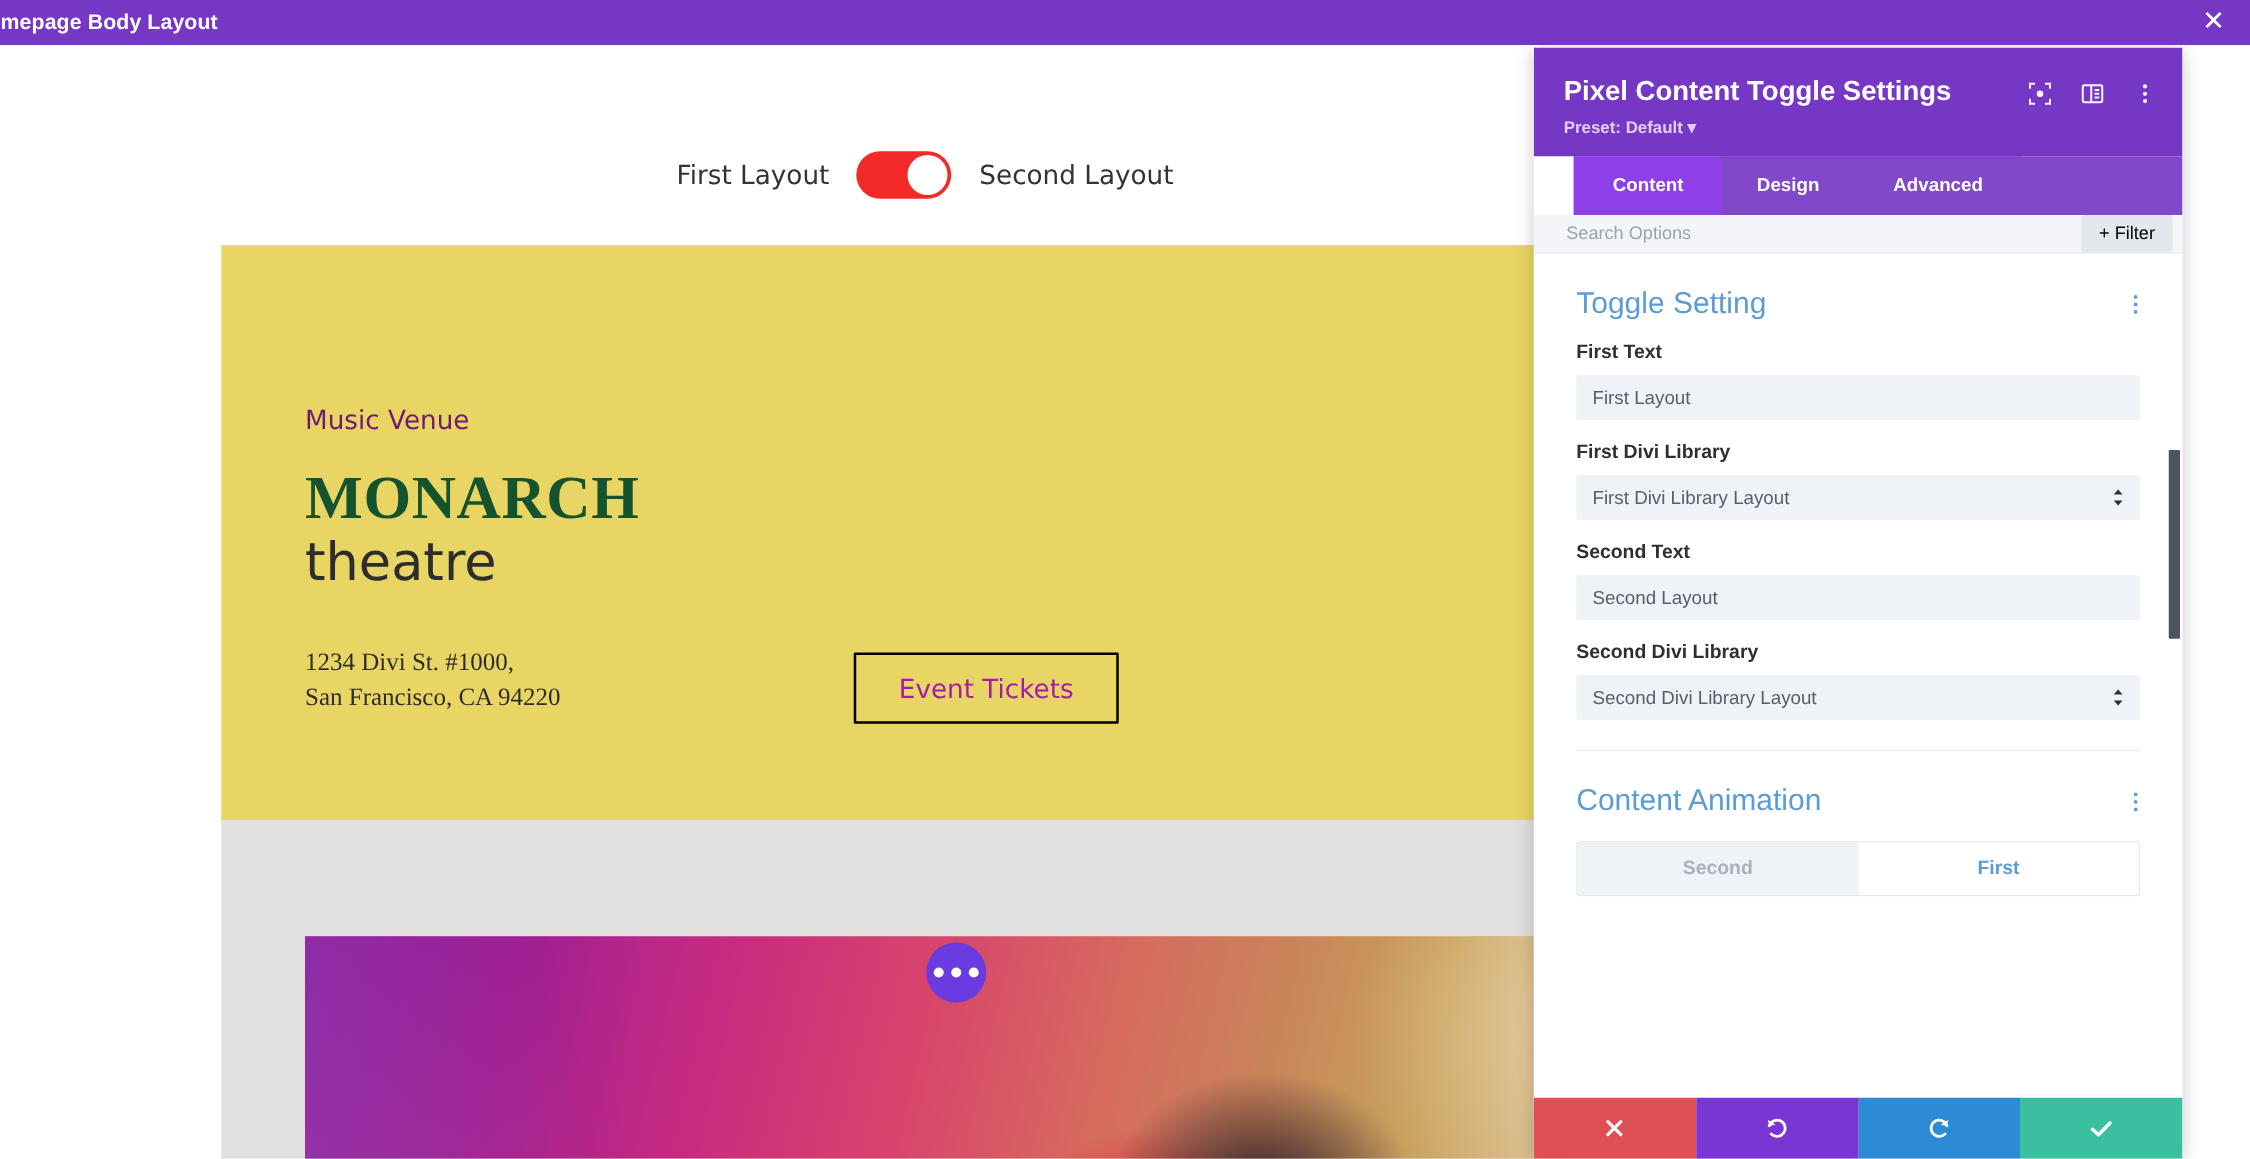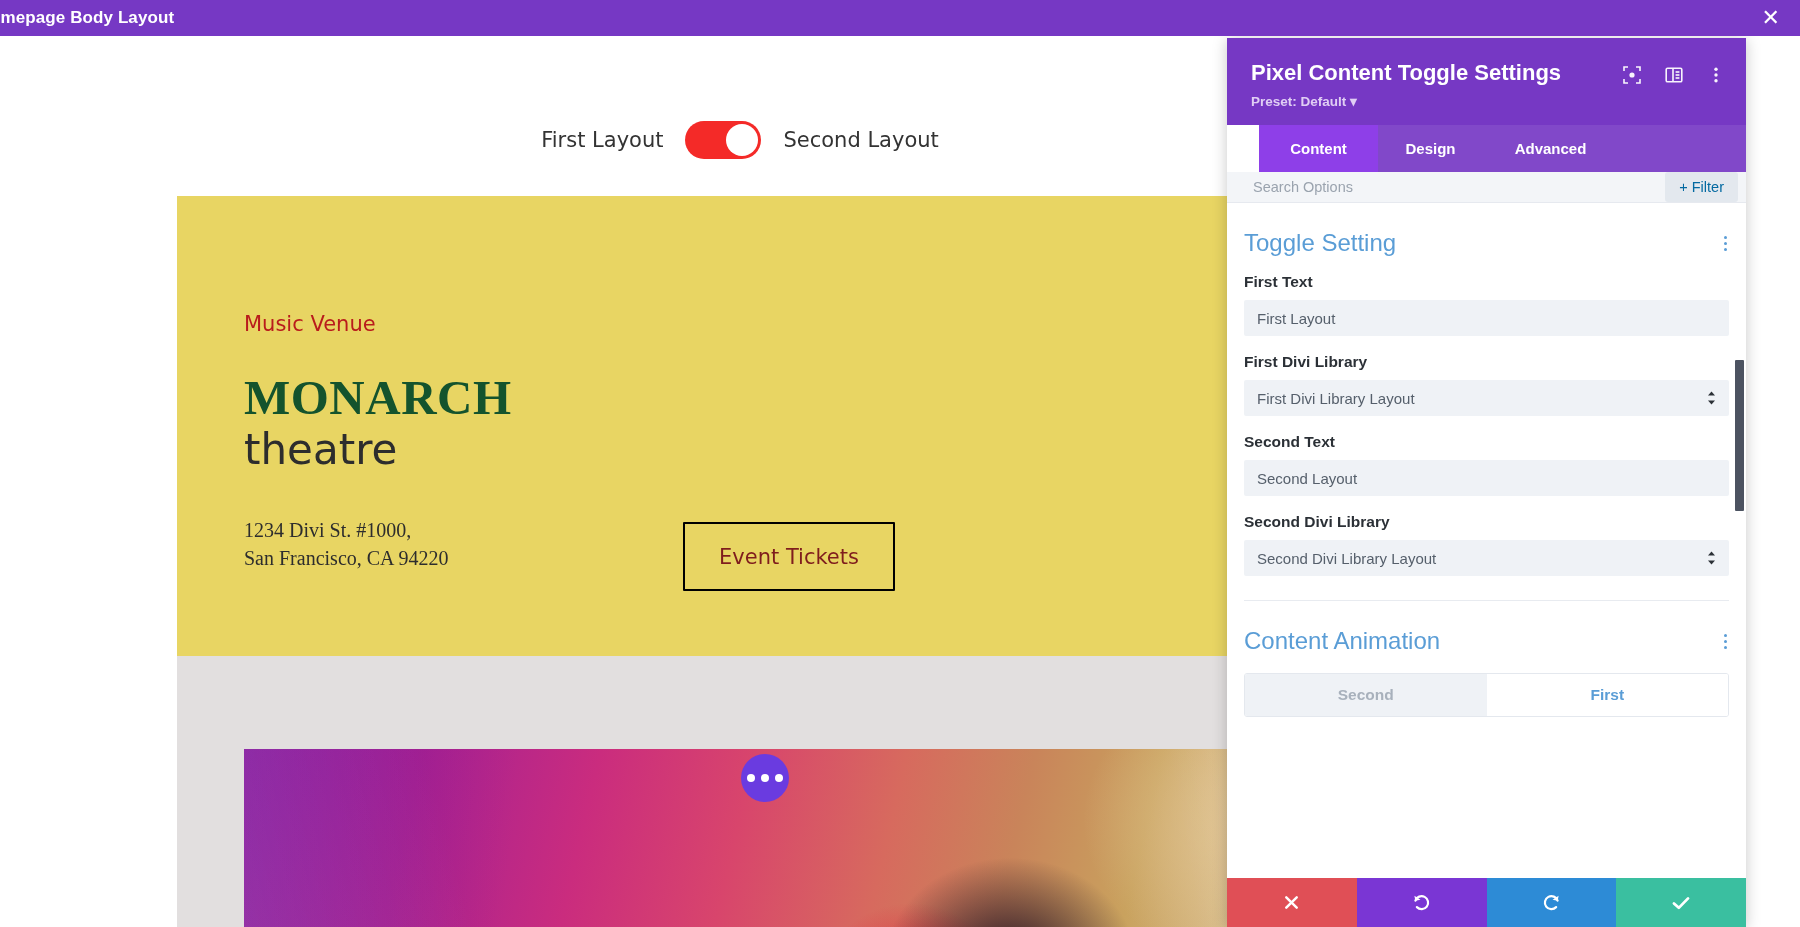--- a/index.html
+++ b/index.html
@@ -92,24 +92,24 @@
   #hero {
     position: absolute;
     top: 160px;
     left: 177px;
     width: 1303px;
     height: 460px;
     background: #E8D563;
   }
   #hero-eyebrow {
     position: absolute;
-    top: 116px;
+    top: 128px;
     left: 67px;
     font-size: 21px;
-    color: #b91c1c;
+    color: #701a75;
     font-family: "DejaVu Sans", sans-serif;
   }
   #hero-title-wrap {
     position: absolute;
     top: 175px;
     left: 67px;
   }
   #hero-title-1 {
     font-size: 49px;
     font-weight: bold;
@@ -133,24 +133,24 @@
     line-height: 1.42;
     color: #2d2d2d;
     font-family: Liberation Serif, serif;
     white-space: pre-line;
   }
   #hero-cta {
     position: absolute;
     top: 326px;
     left: 506px;
     width: 212px;
-    height: 69px;
+    height: 57px;
     border: 2px solid #000000;
     background: transparent;
-    color: #7f1d1d;
+    color: #a21caf;
     font-size: 21px;
     font-family: "DejaVu Sans", sans-serif;
     display: flex;
     align-items: center;
     justify-content: center;
     cursor: pointer;
     border-radius: 1px;
   }
 
   
@@ -305,38 +305,38 @@
     border: none;
     outline: none;
     background: transparent;
     font-size: 14.5px;
     color: #4f5b66;
     font-family: "Liberation Sans", sans-serif;
   }
   #search-input::placeholder { color: #9aa3ae; }
   #filter-btn {
     background: #E3E8EE;
-    color: #0369a1;
+    color: #000000;
     font-size: 14.5px;
     border: none;
     border-radius: 3px;
     padding: 7px 14px;
     cursor: pointer;
     white-space: nowrap;
     font-family: "Liberation Sans", sans-serif;
   }
 
   
   #panel-body {
     flex: 1 1 auto;
     overflow: hidden;
     position: relative;
     background: #ffffff;
   }
-  #panel-body-inner { padding: 0 17px; }
+  #panel-body-inner { padding: 0 34px; }
 
   .section-head {
     display: flex;
     align-items: center;
     justify-content: space-between;
     padding-top: 26px;
     padding-bottom: 16px;
   }
   .section-title {
     color: #5A9DD6;

